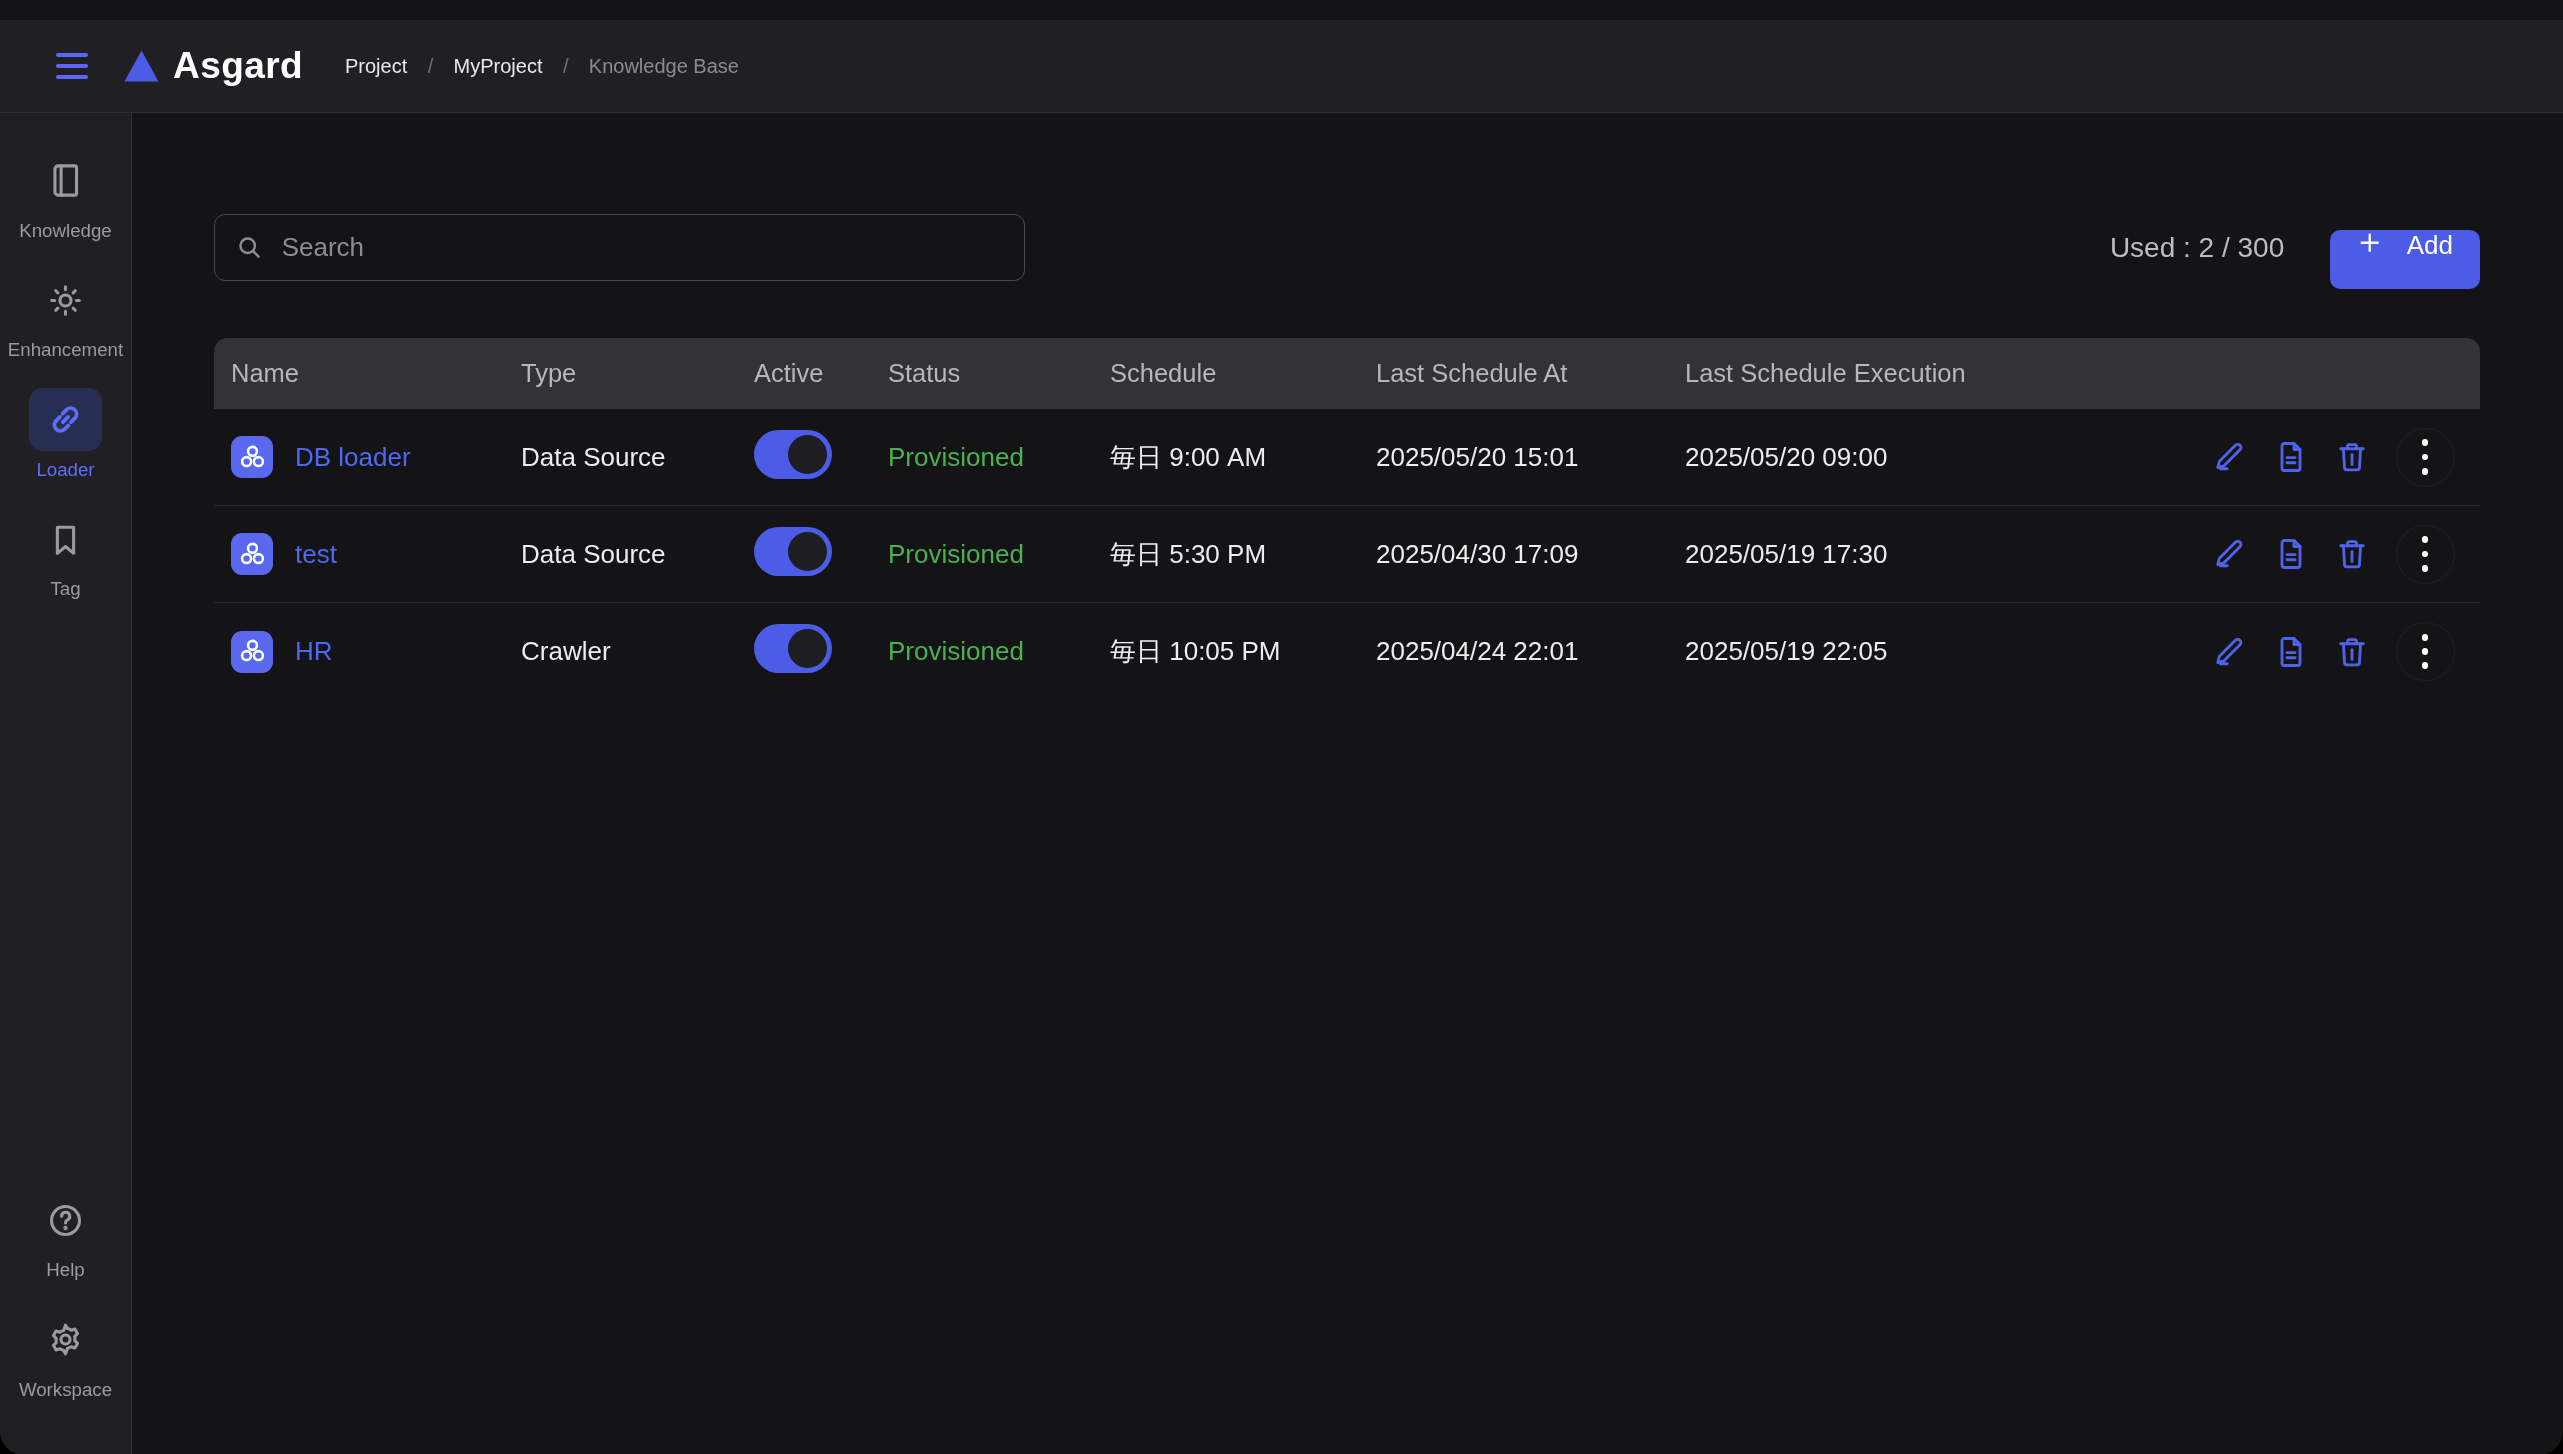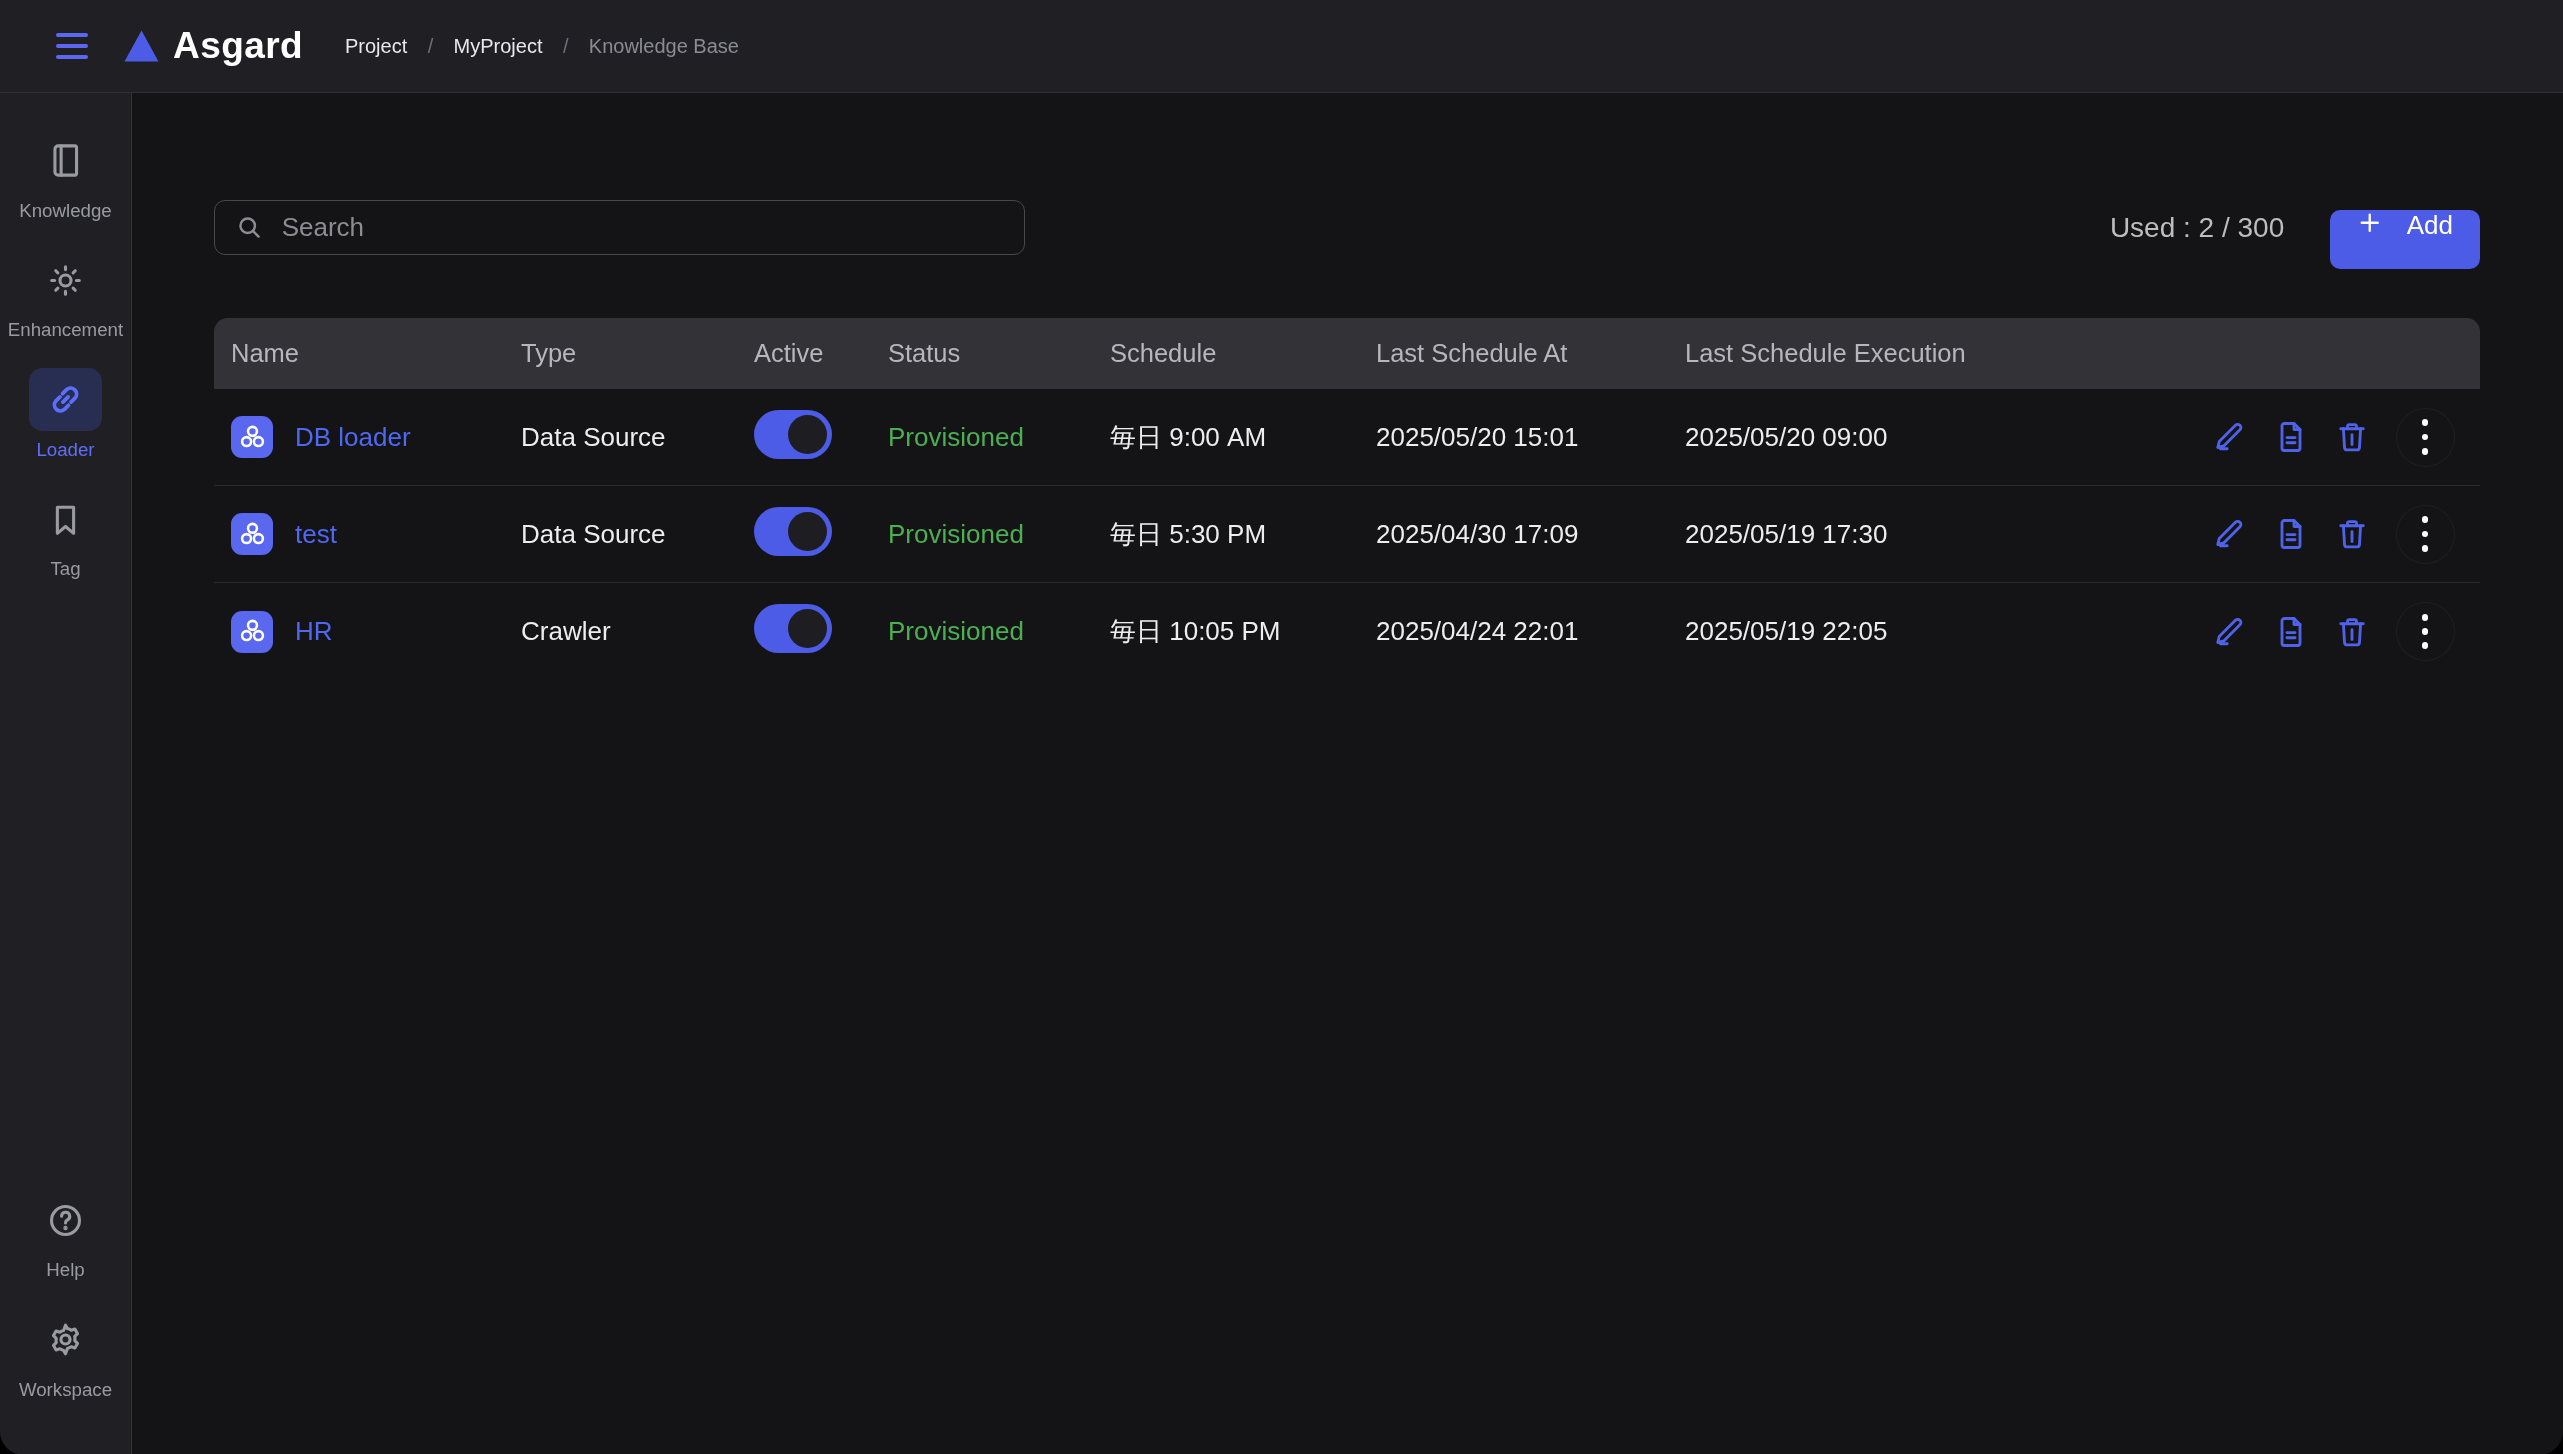--- a/index.html
+++ b/index.html
@@ -1,21 +1,21 @@
 <!DOCTYPE html>
 <html style="font-size:13.6px"><head>
 <meta charset="utf-8">
 <style>
   html,body{margin:0;padding:0;background:#000;}
   body{font-family:"Liberation Sans","DejaVu Sans",sans-serif;color:#ececef;}
   *{box-sizing:border-box;}
   .app{width:2563px;height:1455px;background:#141416;border-radius:0 0 24px 24px;overflow:hidden;display:flex;flex-direction:column;}
 
   
-  .topbar{height:93px;flex:0 0 auto;background:#202024;border-bottom:1.7px solid #303036;display:flex;align-items:center;padding:0 48px 0 49px;}
+  .topbar{height:93px;flex:0 0 auto;background:#202024;border-bottom:1.7px solid #303036;display:flex;align-items:center;padding:0 48px 0 49px;margin-top:20px;}
   .hamburger{width:48px;height:48px;background:transparent;border:none;display:flex;flex-direction:column;justify-content:center;gap:6.8px;cursor:pointer;padding:6.8px;}
   .hamburger span{display:block;width:32px;height:4.2px;border-radius:2.5px;background:#5b66f2;}
   .brand{display:flex;align-items:center;gap:13.6px;margin-left:25.5px;cursor:pointer;}
   .brand-name{font-size:37px;font-weight:700;color:#fff;letter-spacing:0.4px;}
   .breadcrumb{display:flex;align-items:center;gap:20.4px;margin-left:42px;font-size:20px;}
   .crumb{color:#e9e9ec;cursor:pointer;}
   .crumb-sep{color:#6f6f77;}
   .crumb-current{color:#8b8b93;}
   .topbar-right{margin-left:auto;display:flex;align-items:center;gap:22px;cursor:pointer;}
   .account-name{font-size:26px;color:#a9a9b0;}
@@ -29,21 +29,21 @@
   .nav-label{font-size:18.7px;color:#9a9aa1;white-space:nowrap;}
   .nav-item.active .nav-icon{background:#282d52;}
   .nav-item.active svg{stroke:#5d6ffa;}
   .nav-item.active .nav-label{color:#5d6ffa;}
   .sidebar-spacer{flex:1;}
 
   
   .main{flex:1;padding:39px 83px 0 82px;overflow:hidden;}
   .page-title{font-size:40px;font-weight:700;color:#fafafa;margin:34px 0 0;}
   .toolbar{margin-top:54px;display:flex;align-items:center;}
-  .searchbox{width:811px;height:55px;border:1.7px solid #47474d;border-radius:11px;display:flex;align-items:center;padding:0 20.4px;gap:15.3px;background:transparent;}
+  .searchbox{width:811px;height:67px;border:1.7px solid #47474d;border-radius:11px;display:flex;align-items:center;padding:0 20.4px;gap:15.3px;background:transparent;}
   .searchbox input{flex:1;background:transparent;border:none;outline:none;font-size:26px;color:#dddde0;font-family:inherit;}
   .searchbox input::placeholder{color:#8c8c93;}
   .toolbar-right{margin-left:auto;display:flex;align-items:center;gap:46px;}
   .usage{font-size:28px;color:#bcbcc1;}
   .add-btn{height:59px;min-width:136px;padding:0 27px;border:none;border-radius:10.2px;background:#4d5ce6;color:#fff;font-size:26px;font-family:inherit;display:flex;align-items:flex-start;justify-content:center;gap:24px;cursor:pointer;margin-top:24px;}
 
   
   .table{margin-top:49px;}
   .thead,.trow{display:grid;grid-template-columns:290px 233px 134px 222px 266px 309px 356px 1fr;align-items:center;padding-left:17px;}
   .thead{height:71px;background:#323237;border-radius:13.6px 13.6px 0 0;font-size:25.5px;color:#b6b6bc;}

